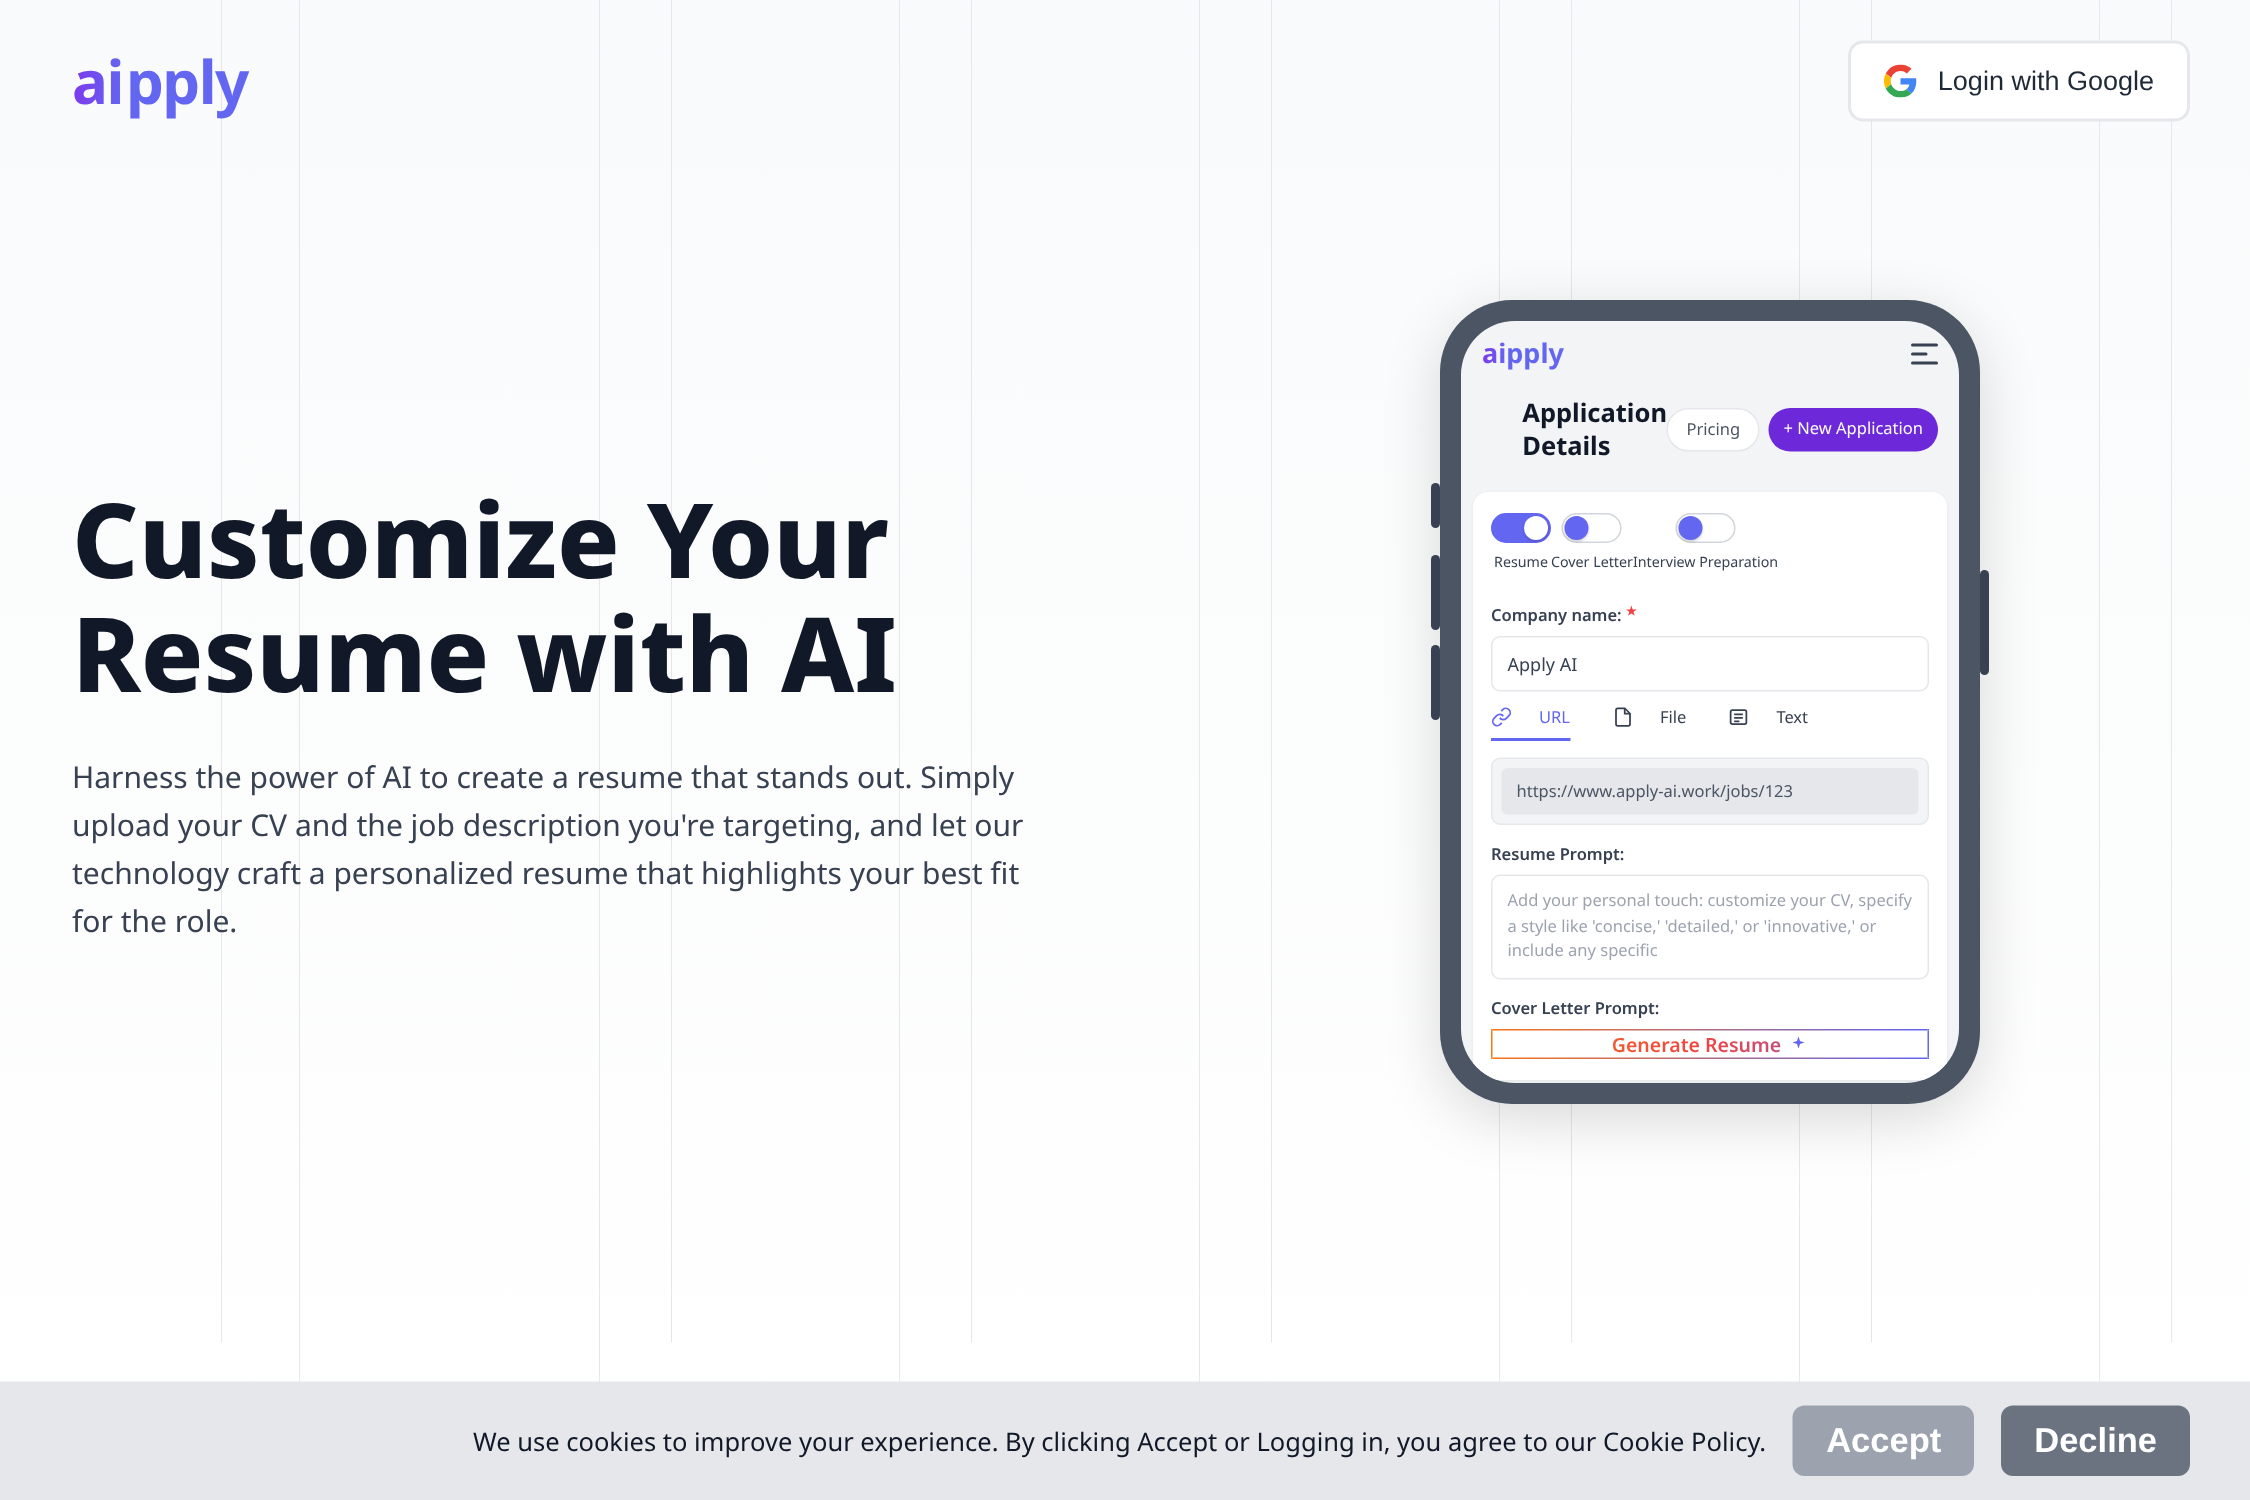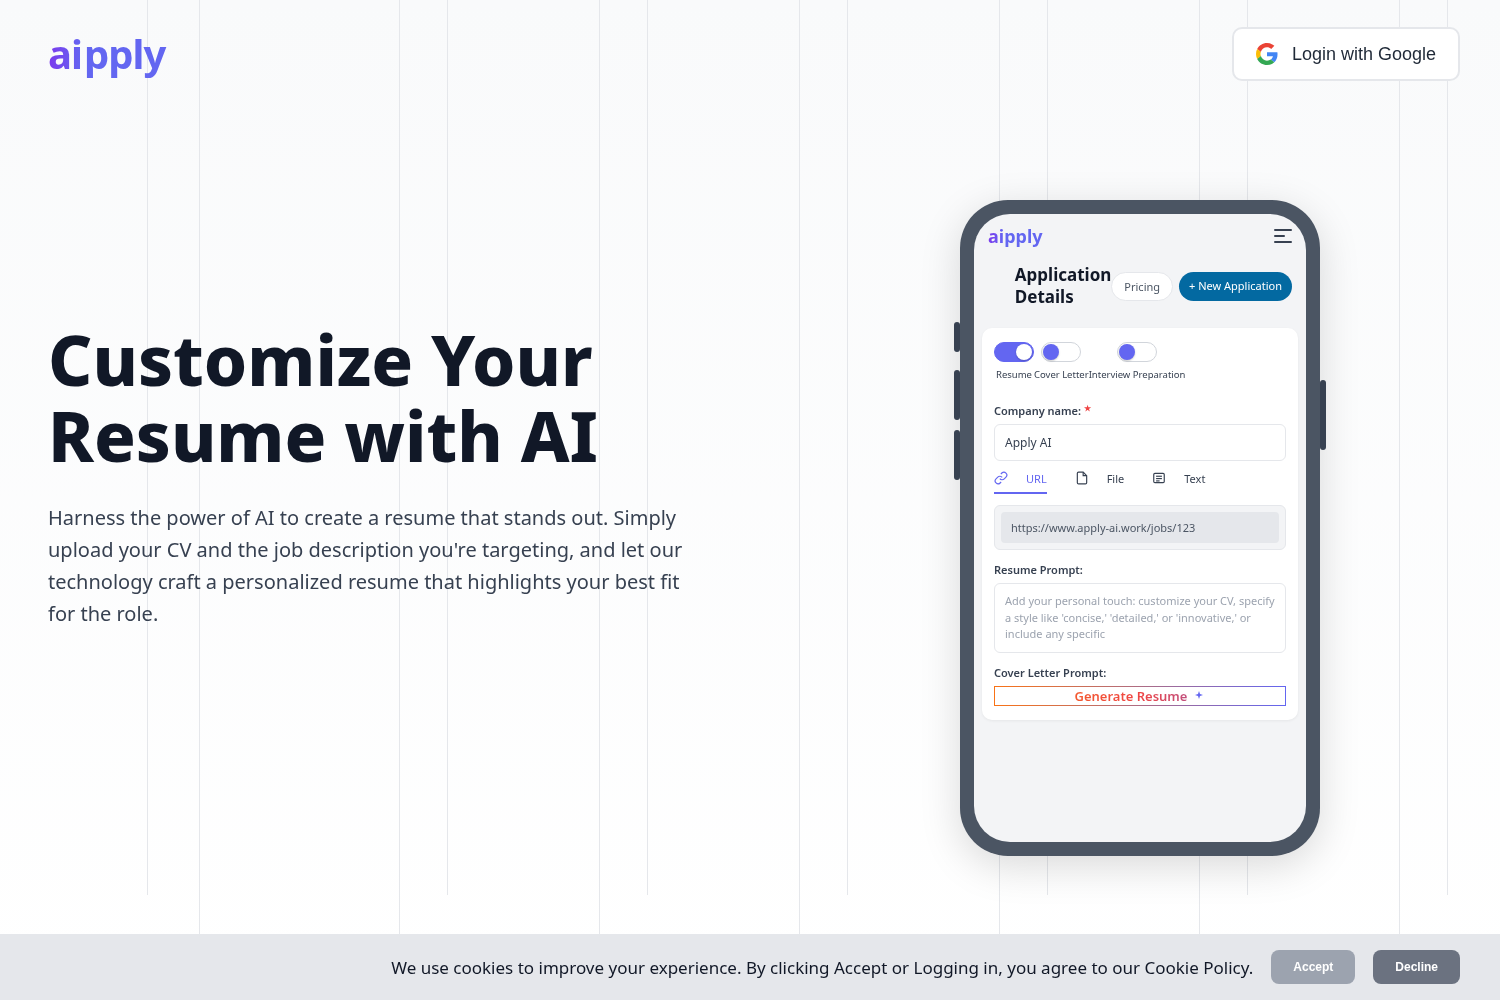--- a/index.html
+++ b/index.html
@@ -10,41 +10,41 @@
 .logo-ai{background:linear-gradient(90deg,#7c3aed,#6366f1);-webkit-background-clip:text;background-clip:text;color:transparent}
 .logo-pply{color:#6366f1}
 .login-btn{display:flex;align-items:flex-end;gap:14px;border:2px solid #e5e7eb;border-radius:10px;padding:14px 22px;background:#fff;font-size:18px;color:#1f2937;font-weight:500;cursor:pointer}
 .google-icon{width:22px;height:22px}
 .main{position:relative;display:flex;align-items:center;padding:0 48px;height:calc(100% - 100px - 60px);z-index:2}
 .left{max-width:680px}
 h1{font-size:69px;font-weight:800;line-height:1.1;color:#111827;margin-bottom:28px}
 .desc{font-size:20px;line-height:1.6;color:#374151;max-width:640px;margin-bottom:50px}
 .cta{font-size:17px;font-weight:700;color:#000;cursor:pointer}
 .phone-wrap{position:absolute;right:180px;top:200px;z-index:3}
-.phone{width:360px;height:656px;border-radius:48px;background:#4b5563;padding:14px;position:relative;box-shadow:0 10px 40px rgba(0,0,0,.15)}
+.phone{width:360px;height:536px;border-radius:48px;background:#4b5563;padding:14px;position:relative;box-shadow:0 10px 40px rgba(0,0,0,.15)}
 .notch-btn{position:absolute;background:#374151;border-radius:4px}
 .nb1{left:-6px;top:122px;width:6px;height:30px}
 .nb2{left:-6px;top:170px;width:6px;height:50px}
 .nb3{left:-6px;top:230px;width:6px;height:50px}
 .nb4{right:-6px;top:180px;width:6px;height:70px}
 .screen{background:#f3f4f6;width:100%;height:100%;border-radius:36px;overflow:hidden}
 .p-head{display:flex;align-items:center;justify-content:space-between;padding:10px 14px 6px}
 .p-logo{font-weight:700;font-size:18px}
 .p-logo .logo-ai{background:linear-gradient(90deg,#7c3aed,#6366f1);-webkit-background-clip:text;background-clip:text;color:transparent}
 .p-logo .logo-pply{color:#6366f1}
 .ham{width:18px;height:14px;display:flex;flex-direction:column;justify-content:space-between;cursor:pointer}
 .ham span{height:2px;background:#374151;border-radius:2px;display:block}
 .ham span:nth-child(1){width:100%}
 .ham span:nth-child(2){width:60%}
 .ham span:nth-child(3){width:100%}
 .p-title-row{display:flex;align-items:center;justify-content:flex-end;padding:10px 14px}
 .p-title{font-size:17px;font-weight:700;color:#111827;line-height:1.3}
 .p-btns{display:flex;gap:6px}
 .p-pricing{background:#fff;border:1px solid #e5e7eb;border-radius:16px;padding:6px 12px;font-size:11px;color:#4b5563;cursor:pointer}
-.p-new{background:#0369a1;color:#fff;border-radius:16px;padding:6px 10px;font-size:11px;cursor:pointer}
+.p-new{background:#6d28d9;color:#fff;border-radius:16px;padding:6px 10px;font-size:11px;cursor:pointer}
 .p-card{background:#fff;margin:10px 8px 0;border-radius:10px;padding:14px 12px;box-shadow:0 1px 3px rgba(0,0,0,.06)}
 .toggles{display:flex;justify-content:flex-start;margin-bottom:22px}
 .tog-item{display:flex;flex-direction:column;align-items:center;gap:6px}
 .tog{width:40px;height:20px;border-radius:10px;border:1px solid #d1d5db;position:relative;background:#fff;cursor:pointer}
 .tog.on{background:#6366f1;border-color:#6366f1}
 .tog::after{content:'';position:absolute;width:16px;height:16px;background:#fff;border-radius:50%;top:1px;left:1px;box-shadow:0 1px 2px rgba(0,0,0,.2)}
 .tog.on::after{left:auto;right:1px;background:#fff}
 .tog:not(.on)::after{background:#6366f1}
 .tog-label{font-size:9.5px;color:#374151}
 .field-label{font-size:11px;font-weight:600;color:#374151;margin-bottom:6px;display:flex;align-items:center;gap:3px}
@@ -55,21 +55,21 @@
 .tab.active{color:#6366f1;border-bottom:2px solid #6366f1}
 .tab-icon{width:14px;height:14px}
 .url-box{background:#f3f4f6;border:1px solid #e5e7eb;border-radius:6px;padding:6px;margin-bottom:12px}
 .url-inner{background:#e5e7eb;border-radius:4px;padding:8px 10px;font-size:11px;color:#4b5563}
 .prompt-label{font-size:11px;font-weight:600;color:#374151;margin-bottom:6px}
 .textarea{width:100%;border:1px solid #e5e7eb;border-radius:6px;padding:9px 10px;font-size:11px;color:#9ca3af;line-height:1.5;margin-bottom:12px;min-height:58px}
 .gen-btn{width:100%;border:1px solid;border-image:linear-gradient(90deg,#f97316,#6366f1) 1;border-radius:6px;font-size:13px;font-weight:600;background:linear-gradient(90deg,#f97316,#ef4444,#6366f1);-webkit-background-clip:text;background-clip:text;color:transparent;cursor:pointer;display:flex;align-items:center;justify-content:center;gap:6px}
 .sparkle{width:12px;height:12px}
 .cookie-bar{position:absolute;bottom:0;left:0;right:0;background:#e5e7eb;padding:16px 40px;display:flex;align-items:center;justify-content:flex-end;gap:18px;z-index:10}
 .cookie-text{font-size:17px;color:#111827}
-.cookie-btn{padding:10px 22px;border-radius:8px;font-size:12px;font-weight:700;cursor:pointer;border:none}
+.cookie-btn{padding:10px 22px;border-radius:8px;font-size:23px;font-weight:700;cursor:pointer;border:none}
 .cookie-accept{background:#9ca3af;color:#fff}
 .cookie-decline{background:#6b7280;color:#fff}
 </style>
 </head>
 <body>
 
 <div class="grid-overlay"></div>
 
 <header class="header">
   <div class="logo">

